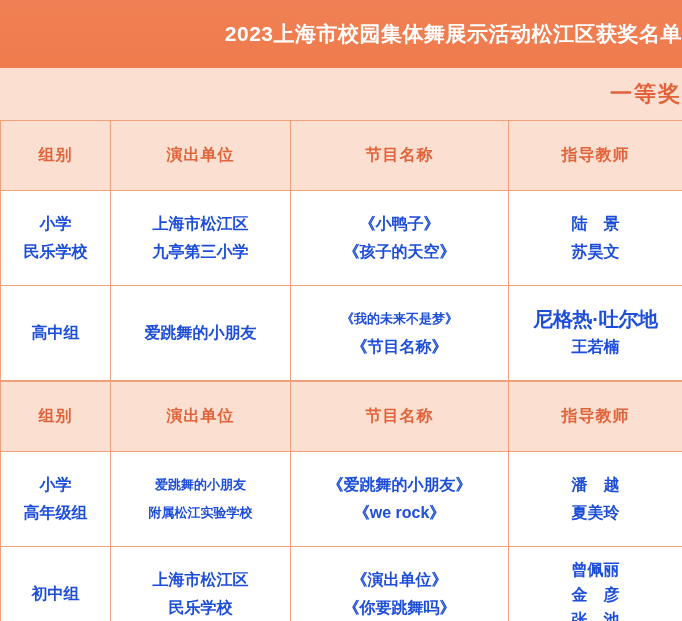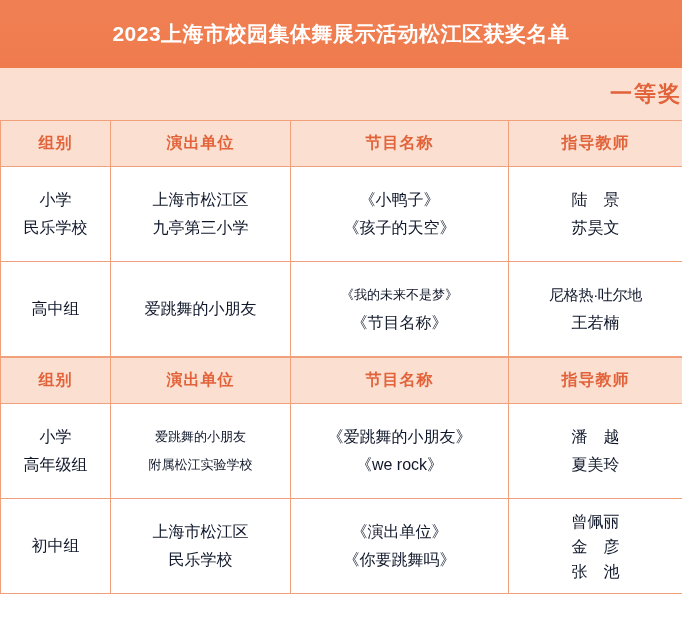--- a/index.html
+++ b/index.html
@@ -21,21 +21,21 @@
     background: #ffffff;
   }
 
   
   .title-bar {
     width: 682px;
     height: 68px;
     background: linear-gradient(180deg, #f08054 0%, #ef7b4d 100%);
     display: flex;
     align-items: center;
-    justify-content: center;
+    justify-content: flex-end;
   }
   .title-bar .title-text {
     color: #ffffff;
     font-size: 21px;
     font-weight: bold;
     letter-spacing: 0.5px;
     text-align: center;
   }
 
   
@@ -63,47 +63,48 @@
   table.award-table col.c1 { width: 110px; }
   table.award-table col.c2 { width: 180px; }
   table.award-table col.c3 { width: 218px; }
   table.award-table col.c4 { width: 174px; }
 
   table.award-table th,
   table.award-table td {
     border: 1px solid #f0a07a;
     text-align: center;
     vertical-align: middle;
-    padding: 0;
+    padding: 12px;
   }
   table.award-table thead th {
     background: #fbe0d2;
     color: #e2633a;
     font-size: 16px;
     font-weight: bold;
     height: 45px;
     letter-spacing: 1px;
   }
   table.award-table tbody td {
     background: #ffffff;
-    color: #0f172a;
+    color: #1d4ed8;
     font-size: 16px;
     height: 82px;
     line-height: 28px;
     padding: 6px 16px;
+    font-weight: bold;
   }
   table.award-table tbody td .line {
     display: block;
     white-space: nowrap;
   }
   .small-text {
     font-size: 13px;
   }
   .tight {
-    font-size: 15px;
+    font-size: 20px;
     letter-spacing: -0.3px;
   }
 </style>
 </head>
 <body>
 
 <div class="page">
 
   <div class="title-bar">
     <div class="title-text">2023上海市校园集体舞展示活动松江区获奖名单</div>

